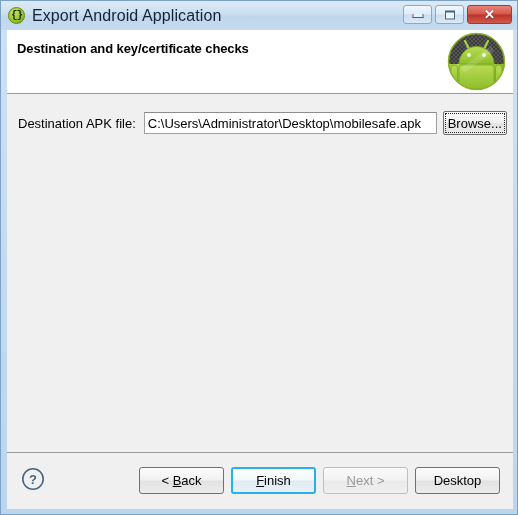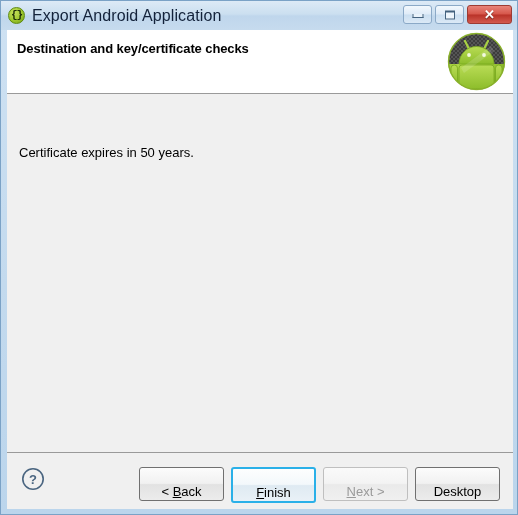--- a/index.html
+++ b/index.html
@@ -251,21 +251,21 @@
     width: 85px;
     height: 27px;
     box-sizing: border-box;
     border: 1px solid #707070;
     border-radius: 3px;
     background: linear-gradient(to bottom, #fcfcfc 0%, #f1f1f1 48%, #e2e2e2 52%, #ececec 100%);
     font-family: "Liberation Sans", sans-serif;
     font-size: 13px;
     color: #000000;
     cursor: default;
-    padding: 16px;
+    padding: 4px;
     white-space: nowrap;
   }
   .dlg-btn.disabled {
     border-color: #bfbfbf;
     color: #9a9a9a;
     background: linear-gradient(to bottom, #fafafa 0%, #f3f3f3 48%, #eaeaea 52%, #f0f0f0 100%);
   }
   .dlg-btn.default {
     border: 2px solid #2ab0e8;
     border-radius: 3px;
@@ -342,22 +342,29 @@
 
           <path d="M14 36 L44 14 L47 19 L17 41 Z" fill="#ffffff" opacity="0.14"></path>
         </g>
         <circle cx="29.5" cy="29.5" r="28" fill="none" stroke="#8cb32c" stroke-width="1.4" opacity="0.8"></circle>
       </svg>
     </span>
   </div>
 
   <div class="content">
 
-
-    <div class="cert-note">Certificate expires in 50 years.</div>
+    <div class="field-row">
+      <label class="field-label">Destination APK file:</label>
+      <input class="apk-input" type="text" value="C:\Users\Administrator\Desktop\mobilesafe.apk" style="">
+      <button class="browse-btn">
+        <span>Browse...</span>
+        <span class="focus-ring"></span>
+      </button>
+    </div>
+
 
   </div>
 
   <div class="buttonbar">
 
     <span class="help-icon">
       <svg width="24" height="24" viewBox="0 0 24 24" xmlns="http://www.w3.org/2000/svg">
         <circle cx="12" cy="12" r="10.2" fill="#f0f0f0" stroke="#4a6580" stroke-width="1.6"></circle>
         <text x="12" y="16.6" text-anchor="middle" font-family="Liberation Sans, sans-serif" font-size="13" font-weight="bold" fill="#4a6580">?</text>
       </svg>

